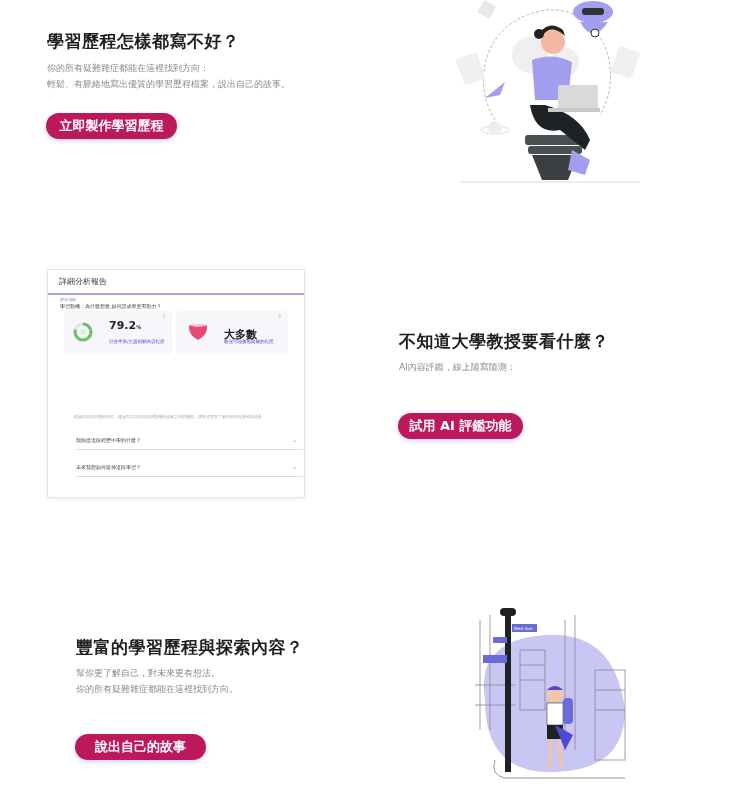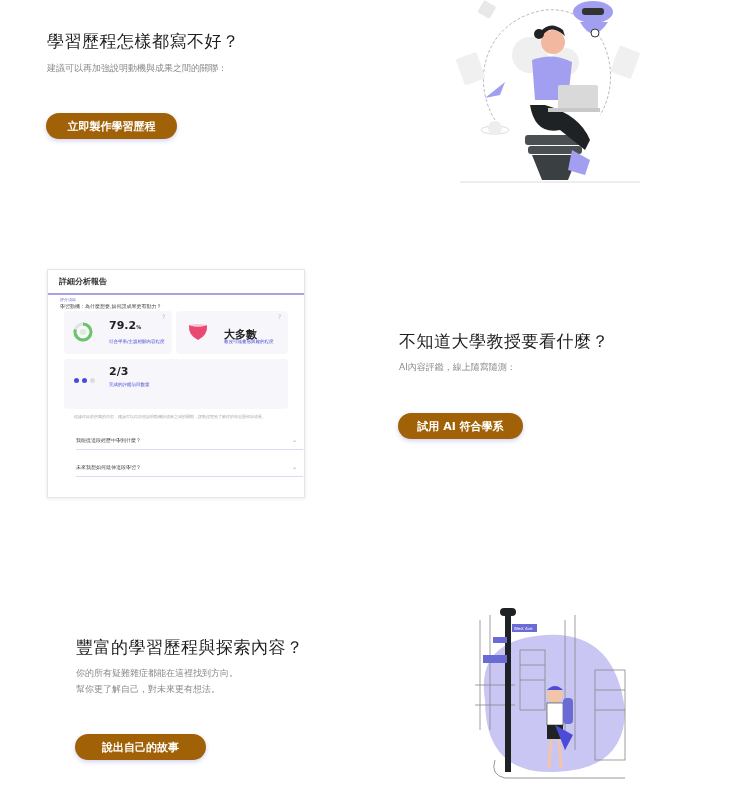--- a/index.html
+++ b/index.html
@@ -1,44 +1,45 @@
 <!DOCTYPE html>
 <html><head>
 <meta charset="utf-8">
 <style>
   * { box-sizing: border-box; margin: 0; padding: 0; }
   html, body { width: 740px; height: 800px; background: #ffffff; overflow: hidden; }
   body { font-family: "DejaVu Sans", "Liberation Sans", sans-serif; color: #222; position: relative; }
   .abs { position: absolute; }
-  .title { font-size: 17px; font-weight: normal; color: #1e1e1e; letter-spacing: 0.5px; }
+  .title { font-size: 17px; font-weight: bold; color: #1e1e1e; letter-spacing: 0.5px; }
   .desc { font-size: 9px; color: #8a8a8a; line-height: 16px; }
-  .cta { position: absolute; height: 26px; border-radius: 13px; background: #a16207; color: #fff;
-         font-size: 11px; font-weight: bold; display: flex; align-items: center; justify-content: center;
+  .cta { position: absolute; height: 26px; border-radius: 13px; background: #be185d; color: #fff;
+         font-size: 13px; font-weight: bold; display: flex; align-items: center; justify-content: center;
          box-shadow: 0 2px 4px rgba(75,75,216,0.25); cursor: pointer; }
 
   
   .card { position: absolute; left: 47px; top: 269px; width: 258px; height: 229px; background: #fff;
           border: 1px solid #e4e4ea; box-shadow: 0 1px 4px rgba(0,0,0,0.08); }
-  .card-head { height: 25px; border-bottom: 2px solid #a9a2e0; padding: 6px 11px; font-size: 8px; font-weight: bold; color: #333; }
+  .card-head { height: 25px; border-bottom: 2px solid #a9a2e0; padding: 6px 11px; font-size: 8px; font-weight: normal; color: #333; }
   .card-tag { font-size: 4px; color: #6b6bd6; margin: 2px 0 0 12px; }
   .card-q { font-size: 5px; color: #444; margin: 1px 0 0 12px; }
   .stat-box { position: absolute; background: #f6f6fb; border-radius: 4px; }
   .stat-val { position: absolute; font-size: 11px; font-weight: bold; color: #222; }
   .stat-sub { position: absolute; font-size: 4.5px; color: #4b4bd8; }
   .qmark { position: absolute; font-size: 6px; color: #bbb; }
   .acc-row { position: absolute; left: 28px; width: 227px; height: 20px; border-bottom: 1px solid #dcdcf0;
              font-size: 5px; color: #444; display: flex; align-items: center; justify-content: space-between; padding: 0 6px 0 0; }
   .tiny-line { position: absolute; font-size: 4px; color: #aaa; }
 </style>
 </head>
 <body>
 
 <div class="abs title" style="left:47px; top:30px;">學習歷程怎樣都寫不好？</div>
 <div class="abs desc" style="left:47px; top:60px;">
-  <div>建議可以再加強說明動機與成果之間的關聯：</div>
+  <div>你的所有疑難雜症都能在這裡找到方向：</div>
+  <div>輕鬆、有脈絡地寫出優質的學習歷程檔案，說出自己的故事。</div>
 </div>
 <div class="cta" style="left:46px; top:113px; width:131px;">立即製作學習歷程</div>
 
 <div class="abs" style="left:450px; top:0px; width:200px; height:190px;">
   <svg width="200" height="190" viewBox="0 0 200 190">
 
     <path d="M45 120 C20 80 35 20 95 10 C155 5 175 75 150 115" fill="none" stroke="#bbb" stroke-width="1" stroke-dasharray="3 2"></path>
     <circle cx="80" cy="55" r="18" fill="#efefef"></circle>
     <circle cx="115" cy="62" r="14" fill="#efefef"></circle>
 
@@ -92,51 +93,42 @@
   <div class="stat-box" style="left:128px; top:41px; width:112px; height:43px;">
     <svg class="abs" style="left:12px; top:12px;" width="20" height="18" viewBox="0 0 20 18">
       <path d="M1 2 Q10 5 19 2 Q20 12 10 17 Q0 12 1 2 Z" fill="#e84a72"></path>
       <path d="M1 2 Q10 5 19 2 Q10 0 1 2 Z" fill="#f7c8d4"></path>
     </svg>
     <div class="stat-val" style="left:48px; top:8px;margin-top:8px;">大多數</div>
     <div class="stat-sub" style="left:48px; top:28px;">教授可能會感興趣的程度</div>
     <div class="qmark" style="left:102px; top:2px;">?</div>
   </div>
 
-  <div class="stat-box" style="left:16px; top:89px; width:224px; height:50px;">
-    <div class="abs" style="left:10px; top:19px; display:flex; gap:3px;">
-      <span style="width:5px;height:5px;border-radius:50%;background:#4b4bd8;"></span>
-      <span style="width:5px;height:5px;border-radius:50%;background:#4b4bd8;"></span>
-      <span style="width:5px;height:5px;border-radius:50%;background:#ddd;"></span>
-    </div>
-    <div class="stat-val" style="left:45px; top:6px;">2/3</div>
-    <div class="stat-sub" style="left:45px; top:23px;">完成的評鑑項目數量</div>
-  </div>
 
   <div class="tiny-line" style="left:26px; top:144px; width:210px; line-height:6px;">根據你目前所寫的內容，建議可以再加強說明動機與成果之間的關聯，讓教授更能了解你的學習歷程與成長。</div>
   <div class="acc-row" style="top:160px;">
     <span>我能從這段經歷中學到什麼？</span>
     <span style="color:#999;font-size:6px;">⌄</span>
   </div>
   <div class="acc-row" style="top:187px;">
     <span>未來我想如何延伸這段學習？</span>
     <span style="color:#999;font-size:6px;">⌄</span>
   </div>
 </div>
 
 <div class="abs title" style="left:399px; top:330px;">不知道大學教授要看什麼？</div>
 <div class="abs desc" style="left:399px; top:359px;">
   <div>AI內容評鑑，線上隨寫隨測：</div>
 </div>
-<div class="cta" style="left:398px; top:413px; width:125px;">試用 AI 符合學系</div>
+<div class="cta" style="left:398px; top:413px; width:125px;">試用 AI 評鑑功能</div>
 
 <div class="abs title" style="left:76px; top:636px;">豐富的學習歷程與探索內容？</div>
 <div class="abs desc" style="left:76px; top:665px;">
+  <div>幫你更了解自己，對未來更有想法。</div>
   <div>你的所有疑難雜症都能在這裡找到方向。</div>
-  <div>幫你更了解自己，對未來更有想法。</div>
 </div>
 <div class="cta" style="left:75px; top:734px; width:131px;">說出自己的故事</div>
 
 <div class="abs" style="left:455px; top:600px; width:200px; height:190px;">
   <svg width="200" height="190" viewBox="0 0 200 190">
     <path d="M30 100 Q20 40 90 35 Q160 30 170 110 Q170 170 100 172 Q30 175 30 100 Z" fill="#c9c6f3"></path>
 
     <g stroke="#888" stroke-width="0.8" fill="none">
       <line x1="25" y1="20" x2="25" y2="130"></line>
         <line x1="35" y1="15" x2="35" y2="130"></line>

